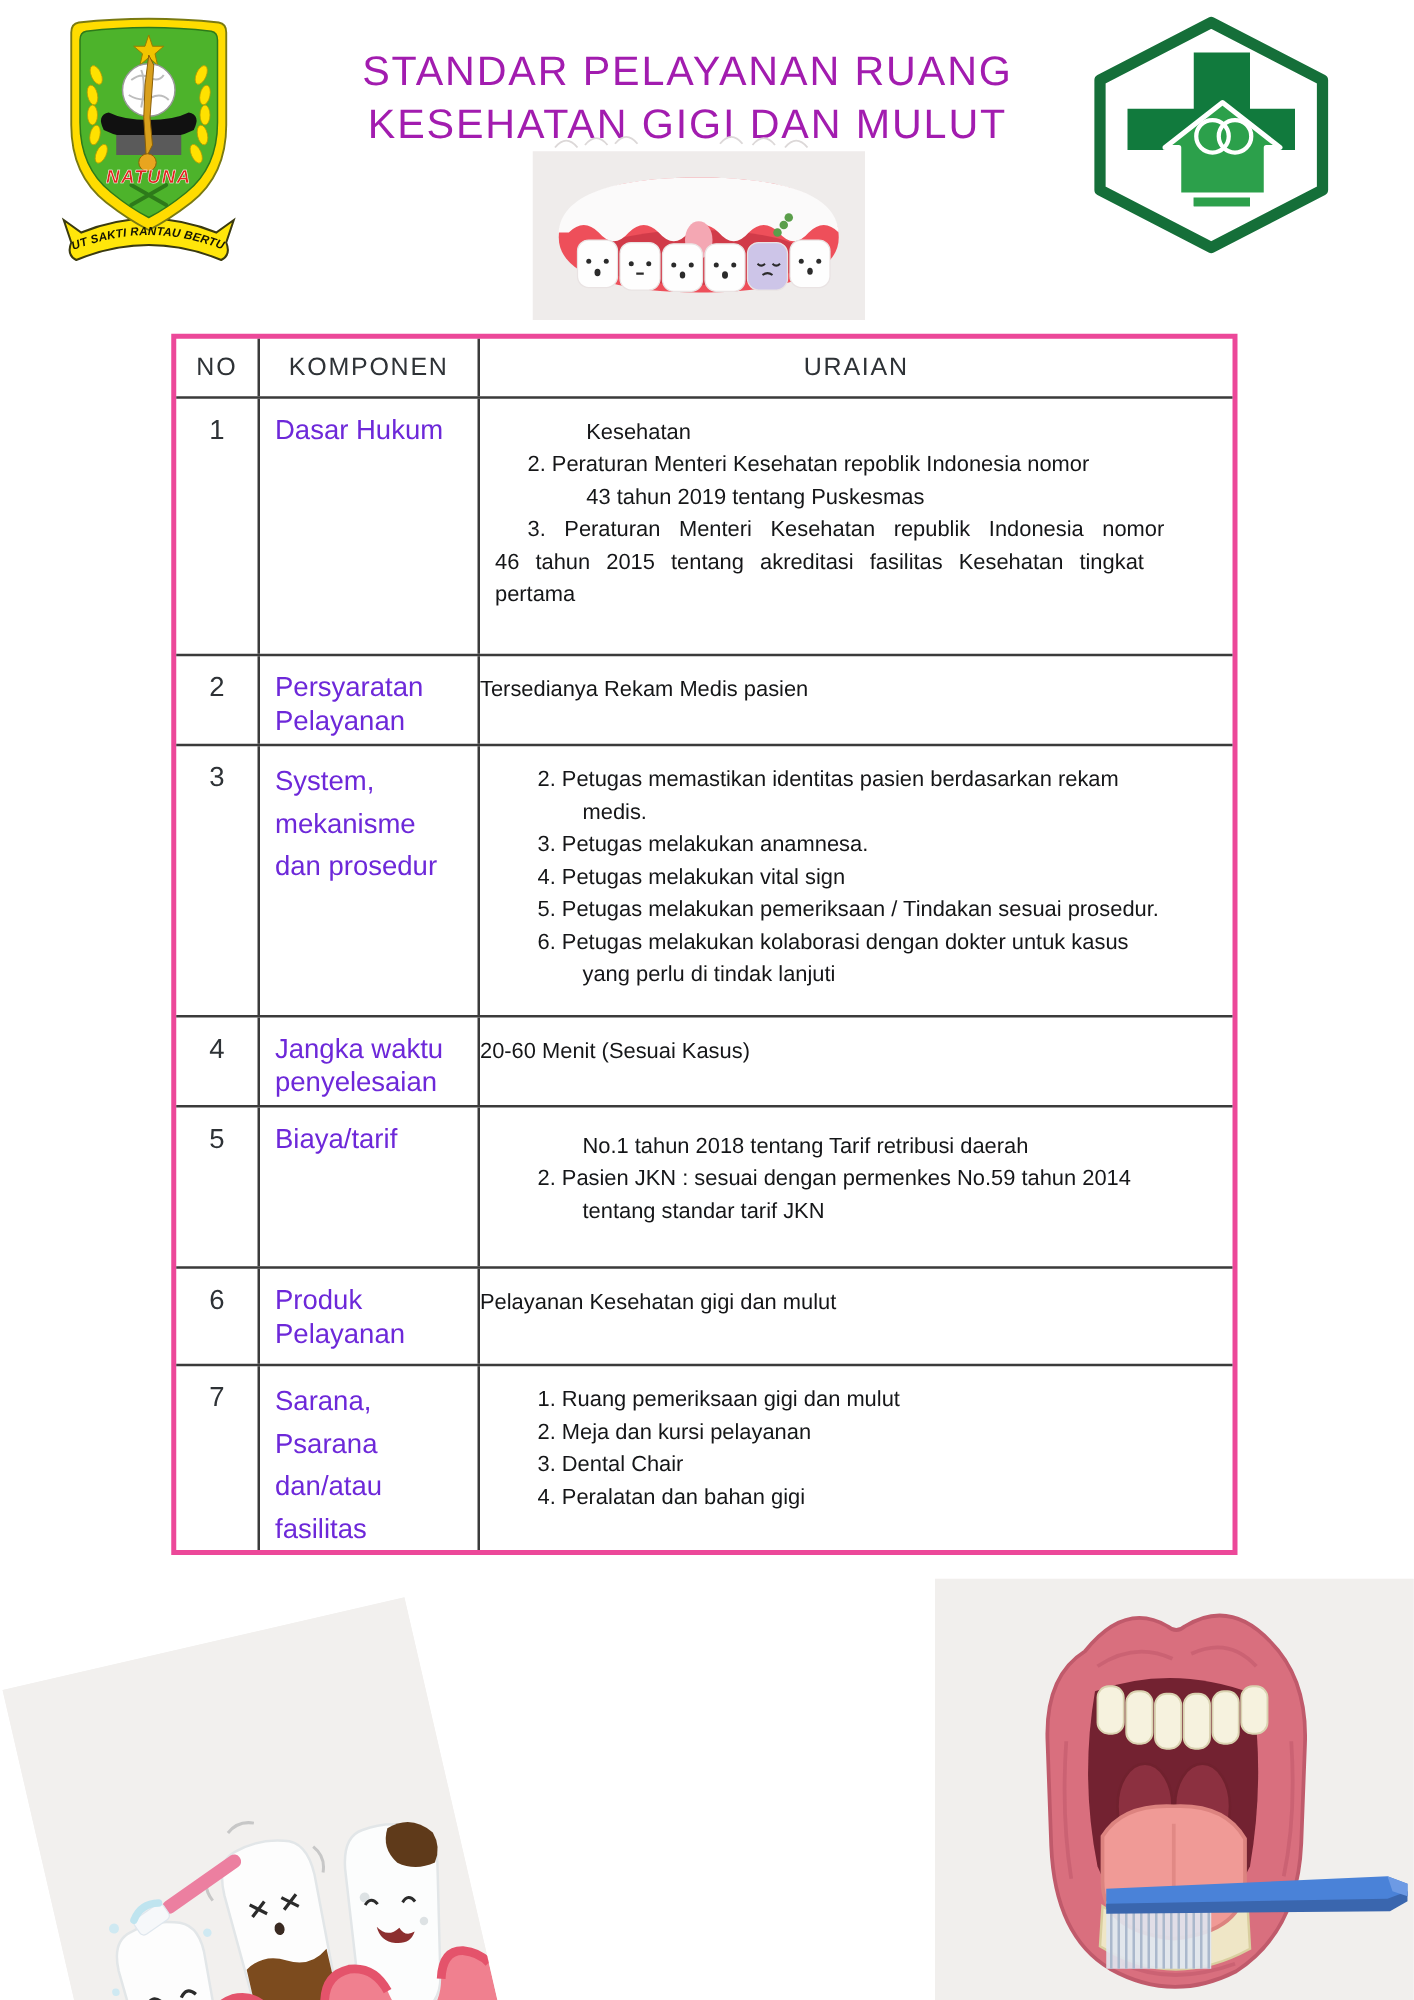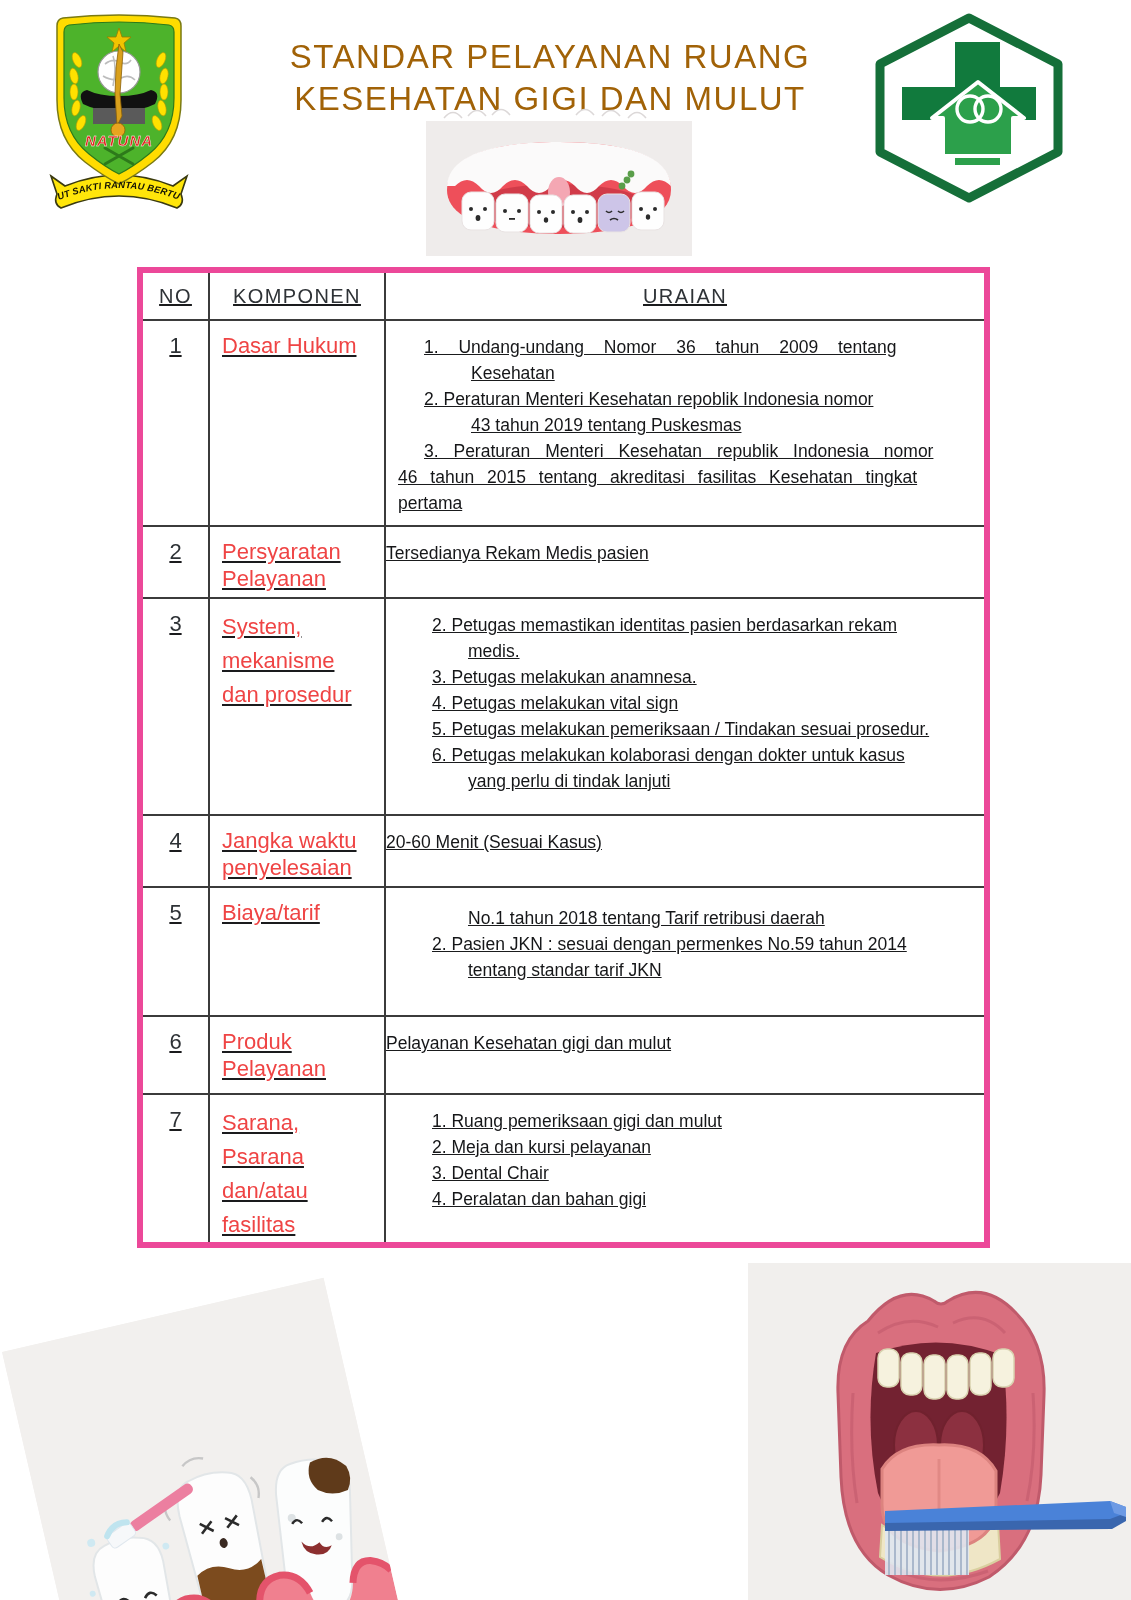--- a/index.html
+++ b/index.html
@@ -3,40 +3,40 @@
 <meta charset="utf-8">
 <style>
   html,body{margin:0;padding:0;background:#ffffff;}
   .page{position:relative;width:1131px;height:1600px;background:#ffffff;overflow:hidden;
         font-family:"Liberation Sans",sans-serif;}
 
   
   .logo-left{position:absolute;left:43px;top:8px;width:152px;height:208px;font-style:italic;}
   .logo-right{position:absolute;left:862px;top:12px;width:215px;height:192px;}
   .title{position:absolute;left:240px;top:36px;width:620px;text-align:center;
-         font-size:33px;letter-spacing:1.5px;color:#a16207;line-height:42px;font-weight:400;}
+         font-size:33px;letter-spacing:1.5px;color:#a21caf;line-height:42px;font-weight:400;}
 
   
   .banner{position:absolute;left:426px;top:106px;width:266px;height:150px;}
 
   
-  .stable{position:absolute;left:137px;top:267px;width:853px;border:6px solid #ec4899;
-          box-sizing:border-box;color:#1a1b1d;text-decoration:underline;}
+  .stable{position:absolute;left:137px;top:267px;width:853px;border:4px solid #ec4899;
+          box-sizing:border-box;color:#1a1b1d;}
   .trow{display:grid;grid-template-columns:65px 176px 1fr;border-top:2px solid #3b3b3b;}
   .trow:first-child{border-top:none;}
   .tcell{border-left:2px solid #3b3b3b;box-sizing:border-box;}
   .tcell:first-child{border-left:none;}
   .thead{min-height:46px;}
   .thead .tcell{display:flex;align-items:center;justify-content:center;
                 font-size:20px;letter-spacing:1.4px;color:#2e3236;}
   .r1{min-height:204px;} .r2{min-height:70px;} .r3{min-height:215px;} .r4{min-height:70px;}
   .r5{min-height:127px;} .r6{min-height:76px;} .r7{min-height:142px;}
 
   .no{ text-align:center;padding-top:12px;font-size:22px;color:#2e3236;}
-  .komp{padding:11px 6px 0 12px;font-size:22px;color:#ef4444;}
+  .komp{padding:11px 6px 0 12px;font-size:22px;color:#6d28d9;}
   .komp .kline{line-height:27px;}
   .komp.loose .kline{line-height:34px;}
 
   .ur{padding:13px 10px 8px 0;font-size:17.5px;line-height:26px;color:#151618;}
   .r5 .ur{padding-top:17px;}
   .ln.plain{}
   .ln.item{padding-left:46px;}
   .ln.wrap{padding-left:85px;}
   .ln.wrap2{padding-left:82px;}
   .ln.flush,.ln.flush-j{padding-left:12px;}
@@ -179,21 +179,20 @@
         <div class="tcell">NO</div>
         <div class="tcell">KOMPONEN</div>
         <div class="tcell">URAIAN</div>
       </div>
       <div class="trow r1">
         <div class="tcell no">1</div>
         <div class="tcell komp">
           <div class="kline">Dasar Hukum</div>
         </div>
         <div class="tcell ur">
-          <div class="ln item-spread">1. Undang-undang Nomor 36 tahun 2009 tentang</div>
           <div class="ln wrap">Kesehatan</div>
           <div class="ln item">2. Peraturan Menteri Kesehatan repoblik Indonesia nomor</div>
           <div class="ln wrap">43 tahun 2019 tentang Puskesmas</div>
           <div class="ln item-j">3. Peraturan Menteri Kesehatan republik Indonesia nomor</div>
           <div class="ln flush-j">46 tahun 2015 tentang akreditasi fasilitas Kesehatan tingkat</div>
           <div class="ln flush">pertama</div>
         </div>
       </div>
       <div class="trow r2">
         <div class="tcell no">2</div>

